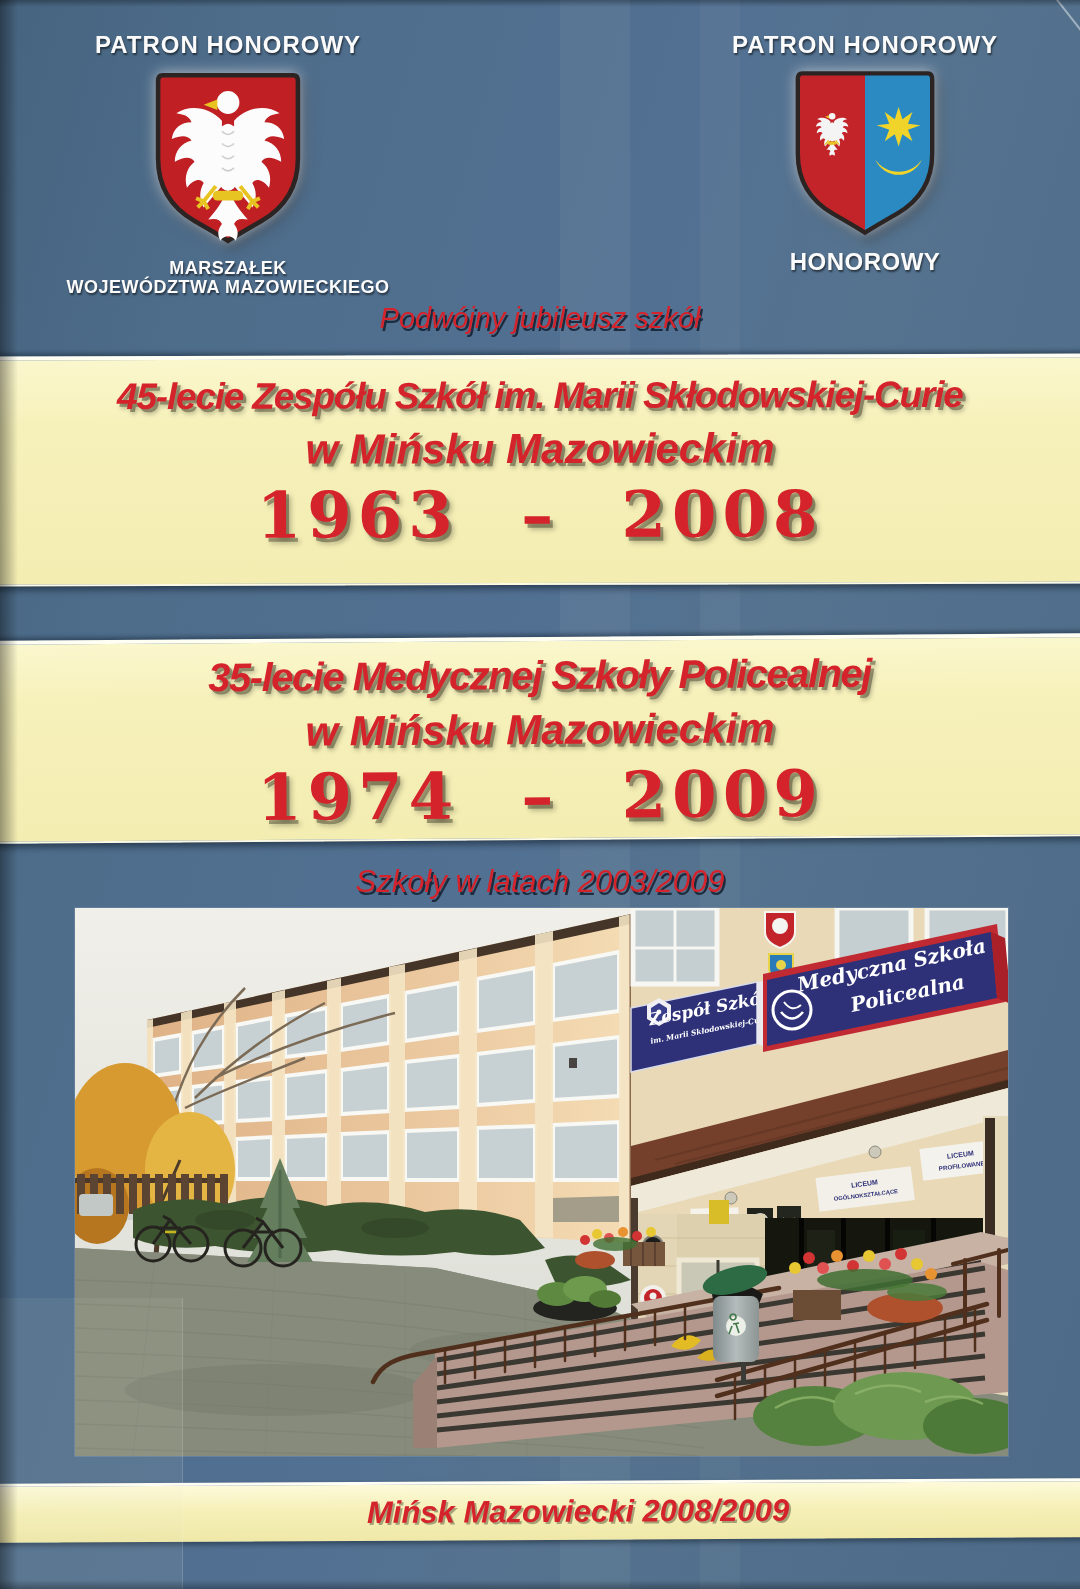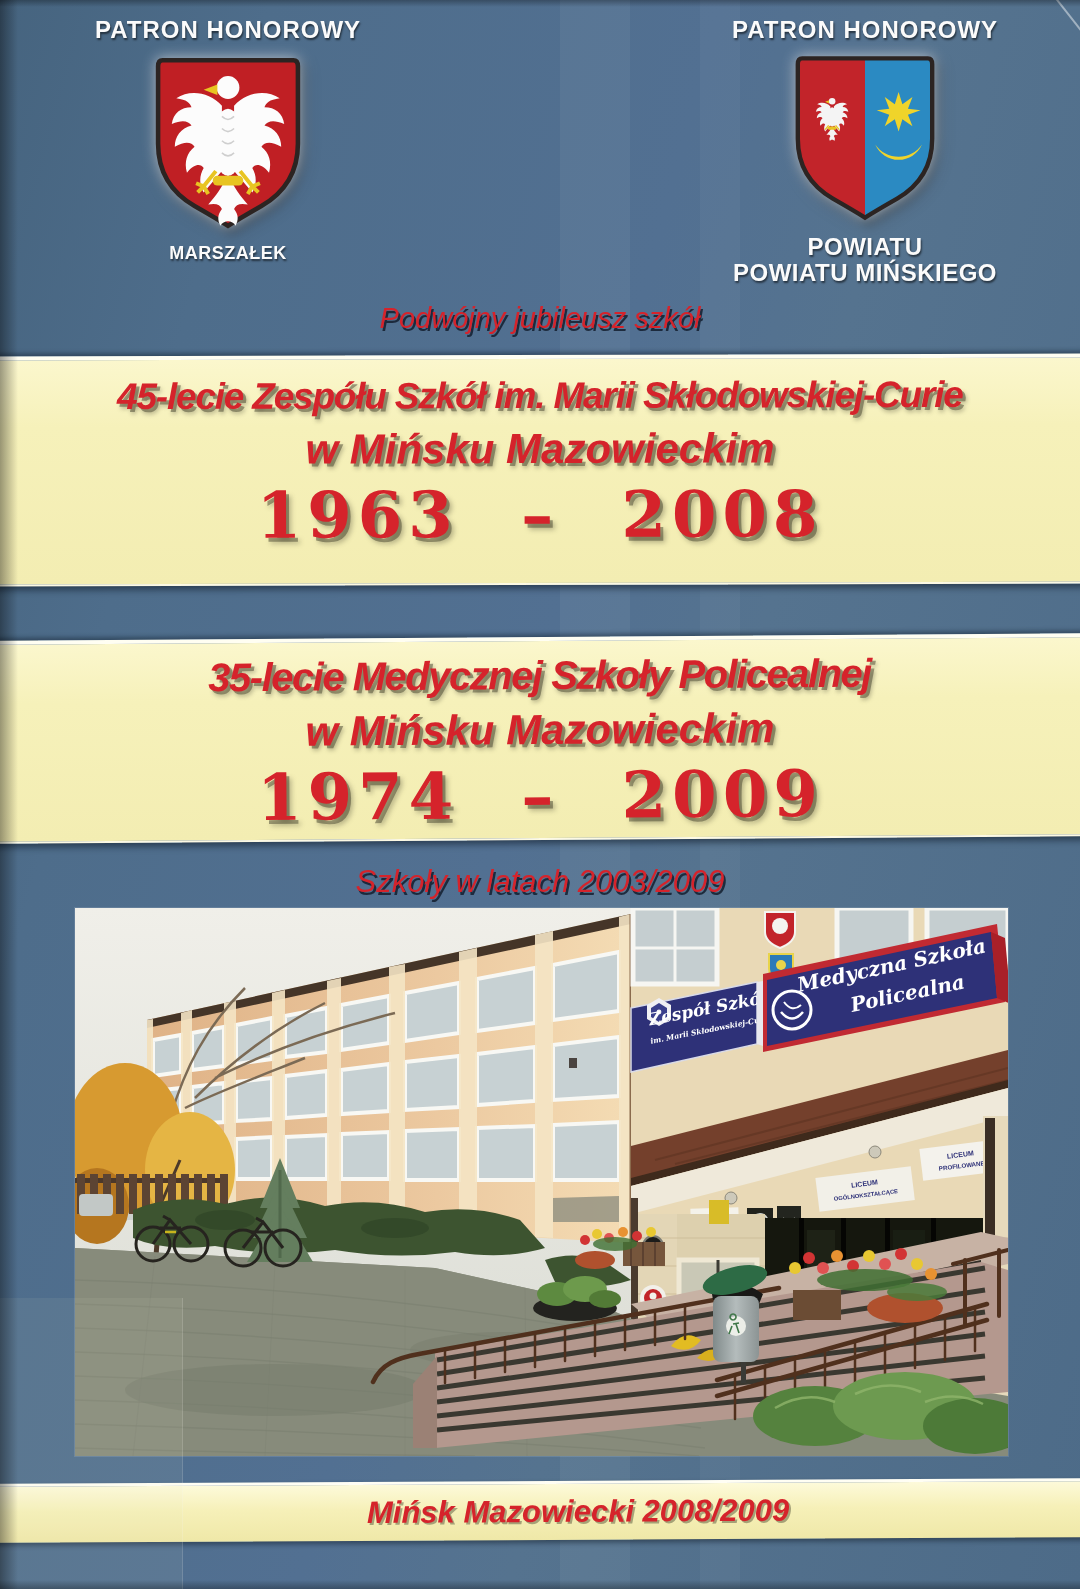--- a/index.html
+++ b/index.html
@@ -11,21 +11,21 @@
         background:linear-gradient(90deg,rgba(0,0,0,.38),rgba(0,0,0,0));}
   .edge-top{position:absolute;left:0;top:0;right:0;height:7px;
         background:linear-gradient(180deg,rgba(0,0,0,.30),rgba(0,0,0,0));}
   .edge-bottom{position:absolute;left:0;bottom:0;right:0;height:9px;
         background:linear-gradient(0deg,rgba(0,0,0,.30),rgba(0,0,0,0));}
   .crease{position:absolute;left:1012px;top:18px;width:120px;height:2px;
         background:rgba(255,255,255,.45);transform:rotate(52deg);}
   .tape{position:absolute;left:0;top:1298px;width:182px;bottom:0;
         background:rgba(225,232,208,.08);border-right:1px solid rgba(255,255,255,.14);}
 
-  .patron{position:absolute;top:16px;text-align:center;color:#fbfbfb;}
+  .patron{position:absolute;top:31px;text-align:center;color:#fbfbfb;}
   .patron.left{left:18px;width:420px;}
   .patron.right{left:652px;width:426px;}
   .patron-header{font-size:24px;font-weight:bold;letter-spacing:1px;
         text-shadow:1px 2px 2px rgba(0,0,0,.55);}
   .shield-svg{display:block;margin:10px auto 0;
         filter:drop-shadow(0 0 7px rgba(235,242,248,.75)) drop-shadow(3px 5px 5px rgba(0,0,0,.45));}
   .patron-name{margin-top:12px;font-size:24px;font-weight:bold;line-height:1.08;
         letter-spacing:.5px;text-shadow:1px 2px 2px rgba(0,0,0,.55);}
   .patron.left .patron-name{font-size:18px;}
 
@@ -86,20 +86,21 @@
         <path d="M43,19 L34,22.5 L43,26 Z" fill="#e8c422"></path>
         <path fill="#fcfcfc" d="M50,78 C46,87 42,92 37,98 C42,97 45,98 46,101 C43,105 43,108 45,112 C47,108 53,108 55,112 C57,108 57,105 54,101 C55,98 58,97 63,98 C58,92 54,87 50,78 Z"></path>
         <path d="M42,76 L34,86 M34,86 L29,84 M34,86 L30,90 M34,86 L37,91" stroke="#e8c422" stroke-width="2.6" fill="none"></path>
         <path d="M58,76 L66,86 M66,86 L71,84 M66,86 L70,90 M66,86 L63,91" stroke="#e8c422" stroke-width="2.6" fill="none"></path>
         <rect x="40" y="79" width="20" height="6.5" rx="3" fill="#e8c422"></rect>
         <path d="M46,40 Q50,44 54,40 M46,48 Q50,52 54,48 M46,56 Q50,60 54,56 M46,64 Q50,68 54,64" stroke="#cfcfcf" stroke-width="1" fill="none"></path>
       </g>
     </svg>
     <div class="patron-name">
       <div>MARSZAŁEK</div>
+      <div>WOJEWÓDZTWA MAZOWIECKIEGO</div>
     </div>
   </section>
 
   <section class="patron right">
     <div class="patron-header">PATRON HONOROWY</div>
     <svg class="shield-svg" width="148" height="168" viewBox="0 0 100 115">
       <defs>
           <clipPath id="shieldClip">
             <path d="M7,3 H93 Q96,3 96,7 L96,58 Q96,85 72,99 Q58,107 50,112 Q42,107 28,99 Q4,85 4,58 L4,7 Q4,3 7,3 Z"></path>
           </clipPath>
@@ -118,22 +119,21 @@
         <path fill="#f4f4f4" d="M50,78 C46,87 42,92 37,98 C42,97 45,98 46,101 C43,105 43,108 45,112 C47,108 53,108 55,112 C57,108 57,105 54,101 C55,98 58,97 63,98 C58,92 54,87 50,78 Z"></path>
         <path d="M42,76 L34,86 M58,76 L66,86" stroke="#e8c422" stroke-width="3" fill="none"></path>
         <rect x="40" y="79" width="20" height="7" rx="3" fill="#e8c422"></rect>
       </g>
       <g fill="#f0d42a">
         <polygon points="73,26 75.6,34.4 82.5,29.5 79.4,37.5 88,38.5 79.4,41.5 82.5,49.5 75.6,44.6 73,53 70.4,44.6 63.5,49.5 66.6,41.5 58,38.5 66.6,37.5 63.5,29.5 70.4,34.4"></polygon>
         <path d="M57,48 A17.5,17.5 0 0 0 89,48 A19.5,19.5 0 0 1 57,48 Z" transform="translate(0,14)"></path>
       </g>
     </svg>
     <div class="patron-name">
-      <div>POWIATU</div>
-      <div>POWIATU MIŃSKIEGO</div>
+      <div>HONOROWY</div>
     </div>
   </section>
 
   <div class="red-head lead">Podwójny jubileusz szkół</div>
 
   <div class="banner banner1">
     <div class="b-title">45-lecie Zespółu Szkół im. Marii Skłodowskiej-Curie</div>
     <div class="b-sub">w Mińsku Mazowieckim</div>
     <div class="b-years">1963 – 2008</div>
   </div>

